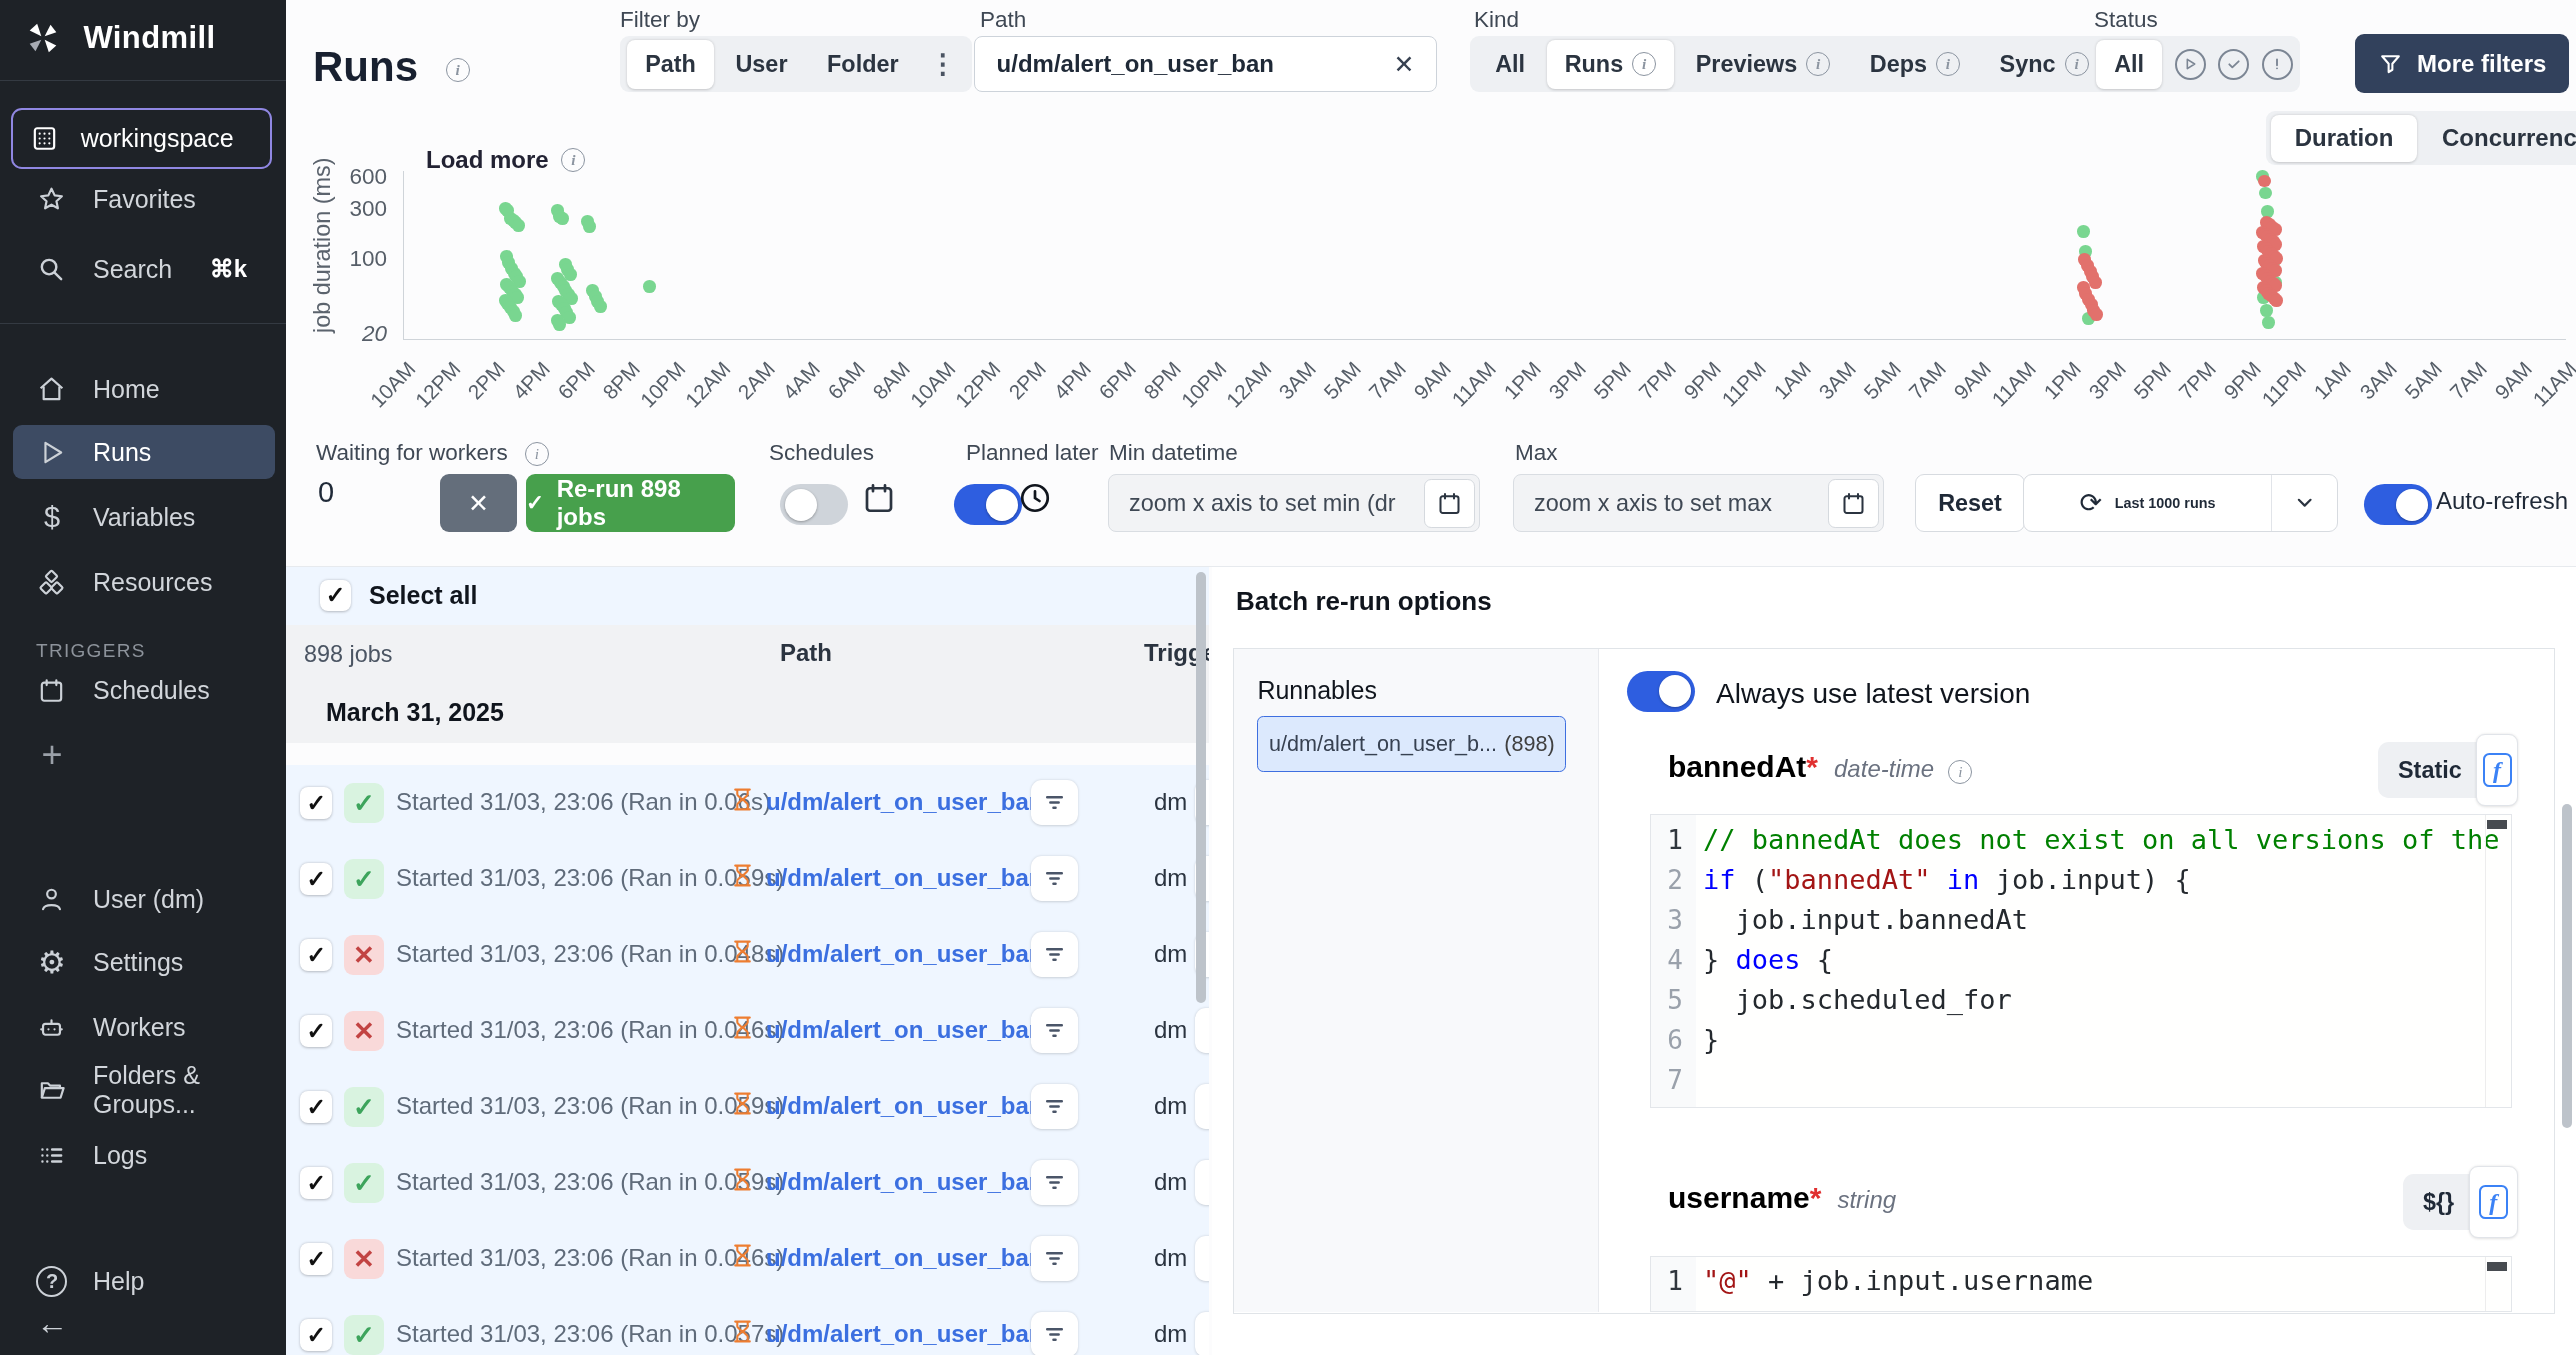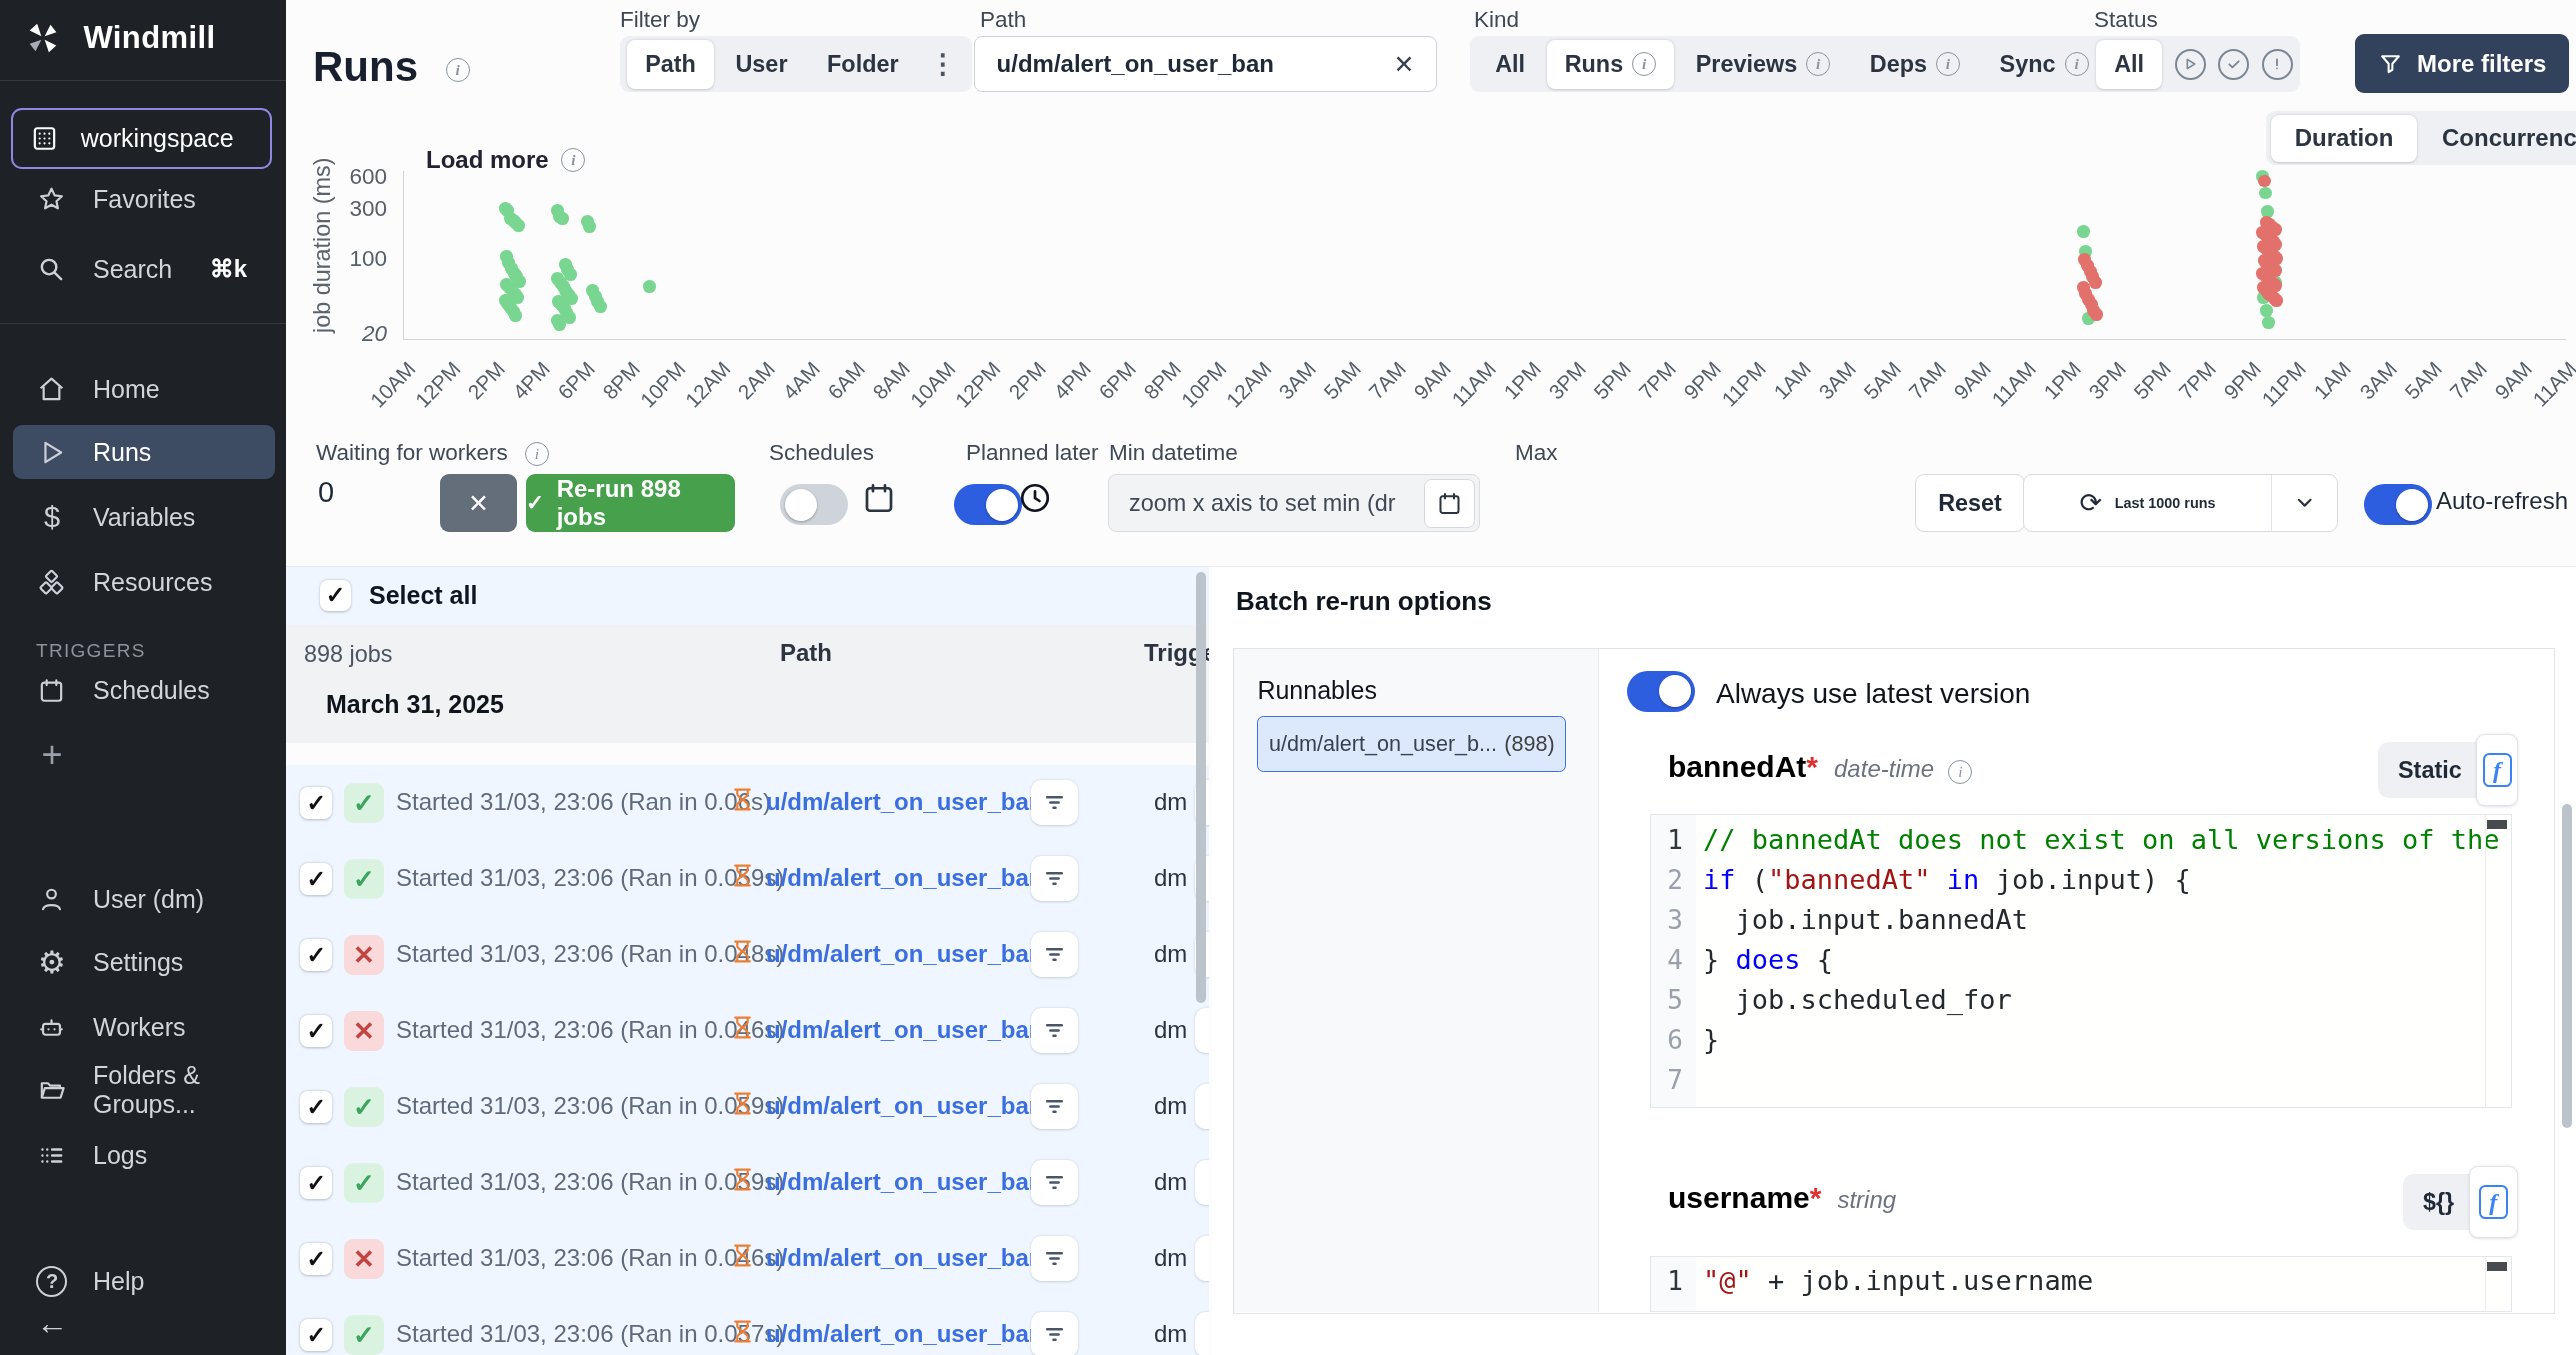--- a/index.html
+++ b/index.html
@@ -663,20 +663,29 @@
   <div class="gray-input" style="left:822px;top:474px;width:372px;height:58px;padding:0 4.5px 0 20px;">
     <span style="flex:1;overflow:hidden;white-space:nowrap;">zoom x axis to set min (dr</span>
     <span class="cal-btn">
       <svg width="27" height="27" viewBox="0 0 24 24" fill="none" stroke="currentColor" stroke-width="1.8" stroke-linejoin="round">
           <rect x="4" y="5.5" width="16" height="15" rx="2"></rect>
           <path d="M8 3.5v4M16 3.5v4" stroke-linecap="round"></path>
         </svg>
     </span>
   </div>
   <div class="flabel" style="left:1229px;top:440px;">Max</div>
+  <div class="gray-input" style="left:1227px;top:474px;width:371px;height:58px;padding:0 4.5px 0 20px;">
+    <span style="flex:1;overflow:hidden;white-space:nowrap;">zoom x axis to set max</span>
+    <span class="cal-btn">
+      <svg width="27" height="27" viewBox="0 0 24 24" fill="none" stroke="currentColor" stroke-width="1.8" stroke-linejoin="round">
+          <rect x="4" y="5.5" width="16" height="15" rx="2"></rect>
+          <path d="M8 3.5v4M16 3.5v4" stroke-linecap="round"></path>
+        </svg>
+    </span>
+  </div>
   <div class="btn white-btn" style="position:absolute;left:1629px;top:474px;width:110px;height:58px;">Reset</div>
   <div class="white-btn" style="position:absolute;left:1737px;top:474px;width:315px;height:58px;border-radius:9px;display:flex;align-items:stretch;box-sizing:border-box;">
     <div style="flex:1;display:flex;align-items:center;justify-content:center;gap:12.6px;font-weight:bold;cursor:pointer;">
       <span style="font-weight:400;font-size:27px;">⟳</span>
       <span>Last 1000 runs</span>
     </div>
     <div style="width:65px;display:flex;align-items:center;justify-content:center;border-left:1.3px solid #e1e4e9;cursor:pointer;">
       <svg width="23.4" height="23.4" viewBox="0 0 24 24" fill="none" stroke="#2b3440" stroke-width="2.2" stroke-linecap="round" stroke-linejoin="round">
           <path d="M6 9l6 6 6-6"></path>
         </svg>
@@ -692,21 +701,21 @@
         <span>✓</span>
       </span>
     <span class="abs" style="left:83px;top:14.4px;font-size:25px;font-weight:bold;color:#10151d;">Select all</span>
   </div>
   <div class="band" style="top:625px;height:58px;background:#f1f2f4;overflow:hidden;">
     <span class="abs" style="left:18px;top:16px;font-size:23.4px;color:#4b5563;">898 jobs</span>
     <span class="abs" style="left:494px;top:14.4px;font-size:24px;font-weight:600;color:#2b3440;">Path</span>
     <span class="abs" style="left:858px;top:14.4px;font-size:24px;font-weight:600;color:#2b3440;white-space:nowrap;">Trigger</span>
   </div>
   <div class="band" style="top:682px;height:61px;background:#f1f2f4;">
-    <span class="abs" style="left:40px;top:8px;font-size:25px;font-weight:bold;color:#10151d;">March 31, 2025</span>
+    <span class="abs" style="left:40px;top:16px;font-size:25px;font-weight:bold;color:#10151d;">March 31, 2025</span>
   </div>
   <div class="band" id="rows-host" style="top:765px;height:591px;background:#eff6ff;overflow:hidden;">
       <div class="jrow" style="top: 0px;">
         <span class="rcheck">✓</span>
         <span class="badge success">✓</span>
         <span class="rtext">Started 31/03, 23:06 (Ran in 0.06s)</span>
         <span class="hg"><svg width="25" height="25" viewBox="0 0 24 24" fill="none" stroke="currentColor" stroke-width="2" stroke-linecap="round" stroke-linejoin="round">
             <path d="M5 2.5h14M5 21.5h14M17 21.5v-4.2a2 2 0 0 0-.6-1.4L12 11.5l-4.4 4.4a2 2 0 0 0-.6 1.4v4.2M7 2.5v4.2a2 2 0 0 0 .6 1.4L12 12.5l4.4-4.4a2 2 0 0 0 .6-1.4V2.5"></path>
           </svg></span>
         <a class="rlink">u/dm/alert_on_user_ban</a>

